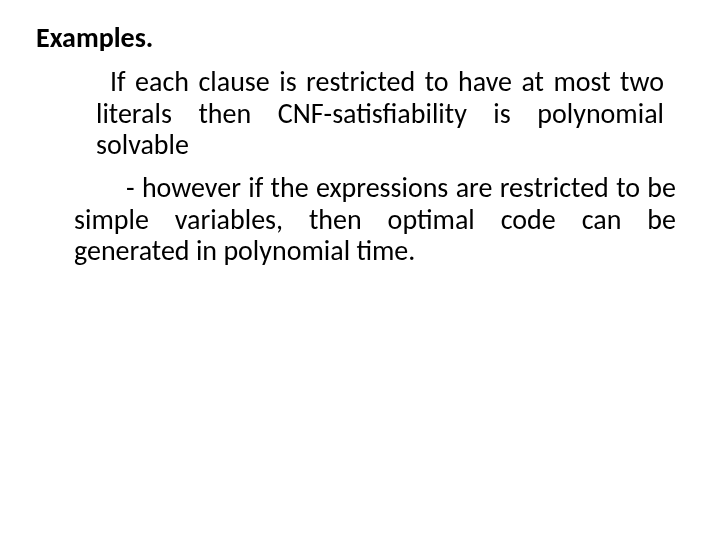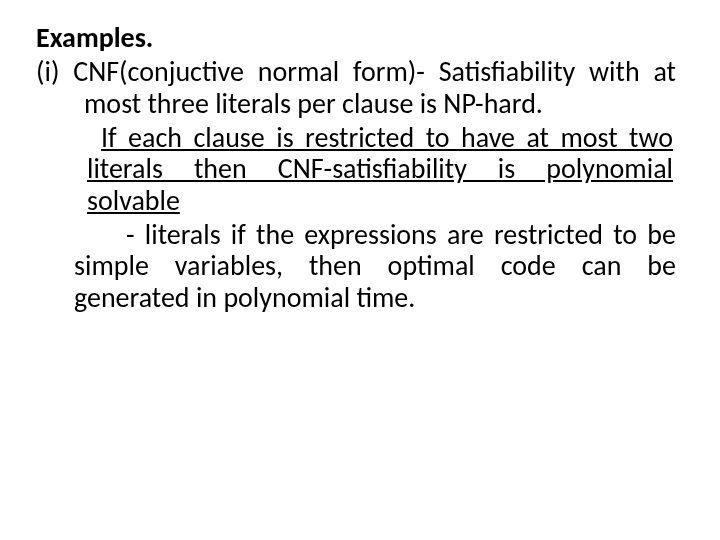--- a/index.html
+++ b/index.html
@@ -23,16 +23,15 @@
     font-size: 28px;
     line-height: 1.15;
     margin: 0 0 2px 0;
   }
 </style>
 </head>
 <body>
 
 <div class="slide">
     <p class="heading">Examples.</p>
-    <p style="margin: 0px; font-size: 28px; line-height: 1.12; text-align: justify; padding-left: 48px; text-indent: -48px;"><span>(i)  </span><span>CNF(conjuctive normal form)- Satisfiability with at most three literals per clause is NP-hard.</span></p>
-    <p style="margin: 3px; font-size: 28px; line-height: 1.12; text-align: justify; padding-left: 48px; text-indent: 14px; text-decoration: underline;">If each clause is restricted to have at most two literals then CNF-satisfiability is polynomial solvable</p>
-    <p style="margin: 0px; font-size: 28px; line-height: 1.12; text-align: justify; padding-left: 38px; text-indent: 52px;">- literals if the expressions are restricted to be simple variables, then optimal code can be generated in polynomial time.</p>
+    <p style="margin: 12px; font-size: 28px; line-height: 1.12; text-align: justify; padding-left: 48px; text-indent: 14px;">If each clause is restricted to have at most two literals then CNF-satisfiability is polynomial solvable</p>
+    <p style="margin: 0px; font-size: 28px; line-height: 1.12; text-align: justify; padding-left: 38px; text-indent: 52px;">- however if the expressions are restricted to be simple variables, then optimal code can be generated in polynomial time.</p>
   </div>
 
 </body></html>

